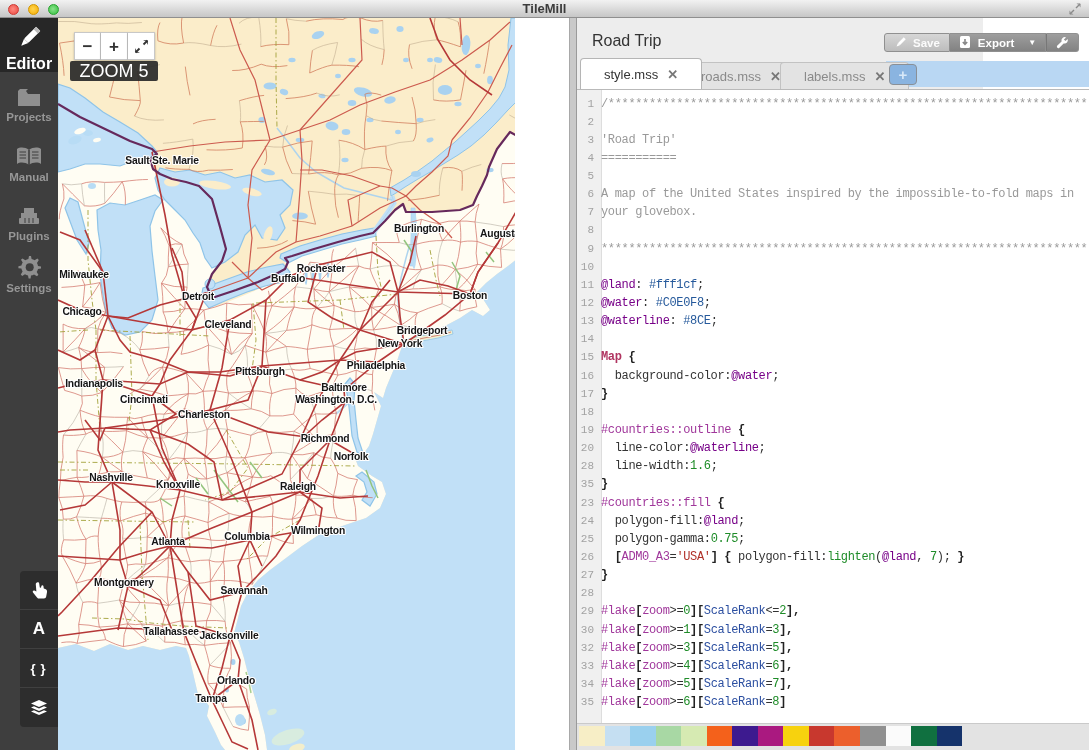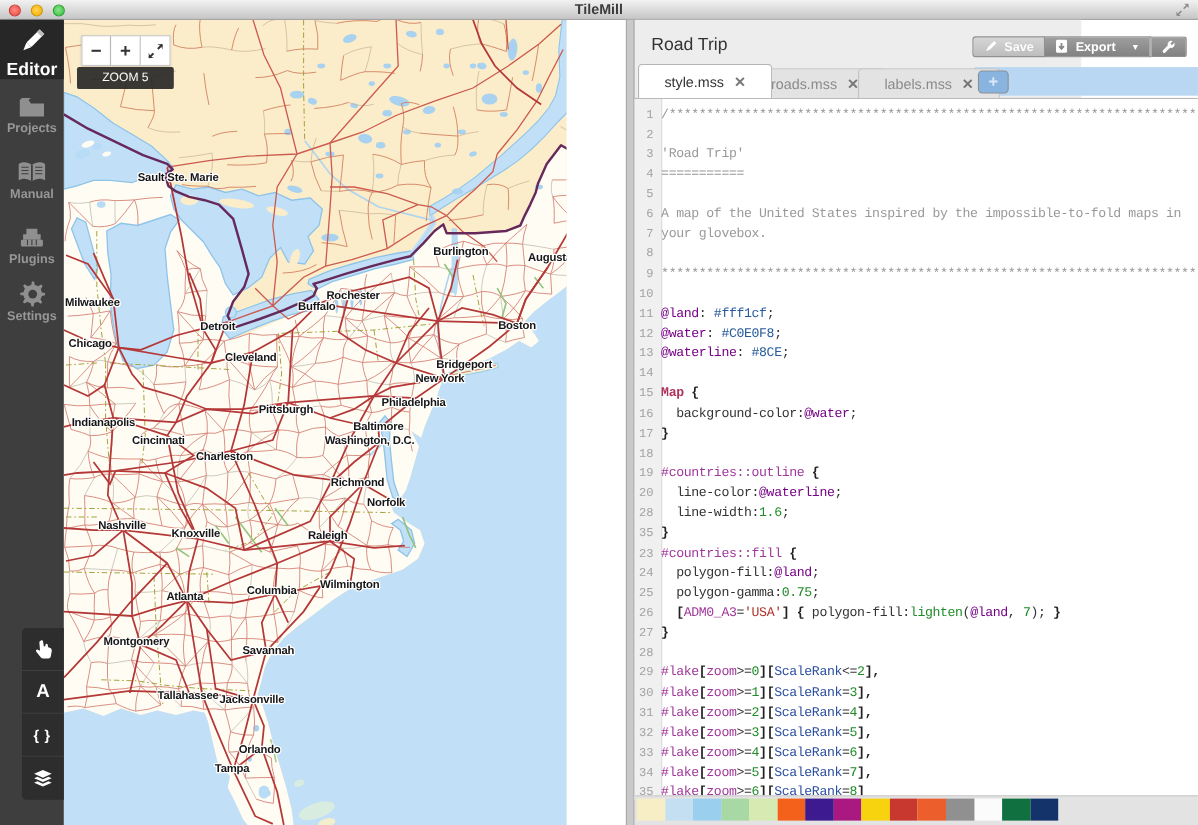--- a/index.html
+++ b/index.html
@@ -31,21 +31,21 @@
 .cl .ln {display:inline-block;width:21px;text-align:right;color:#a2a2a2;font-size:11px;letter-spacing:0;padding-right:4px}
 .cl .ct {padding-left:3px}
 .cl i {font-style:normal}
 i.c {color:#999} i.v {color:#708} i.b {color:#25599b} i.k {color:#b03460;font-weight:bold}
 i.t {color:#a0379b} i.n {color:#1e8c28} i.s {color:#b03028} i.r {color:#2b4ea0}
 i.p {color:#333} i.br {color:#222;font-weight:bold}
 #palette {position:absolute;left:0;top:705px;width:512px;height:27px;background:#e3e3e3;border-top:1px solid #cacaca;display:flex;padding-top:2px;padding-left:2px}
 .sw {width:25.55px;height:20px}
 #zoomctl {position:absolute;left:74px;top:32px;display:flex;z-index:5}
 .zb {width:27px;height:28px;background:#fff;border:1px solid #c8c8c8;color:#333;font-size:17px;text-align:center;line-height:27px;font-weight:bold;box-shadow:0 1px 2px rgba(0,0,0,0.25)}
-#zoomlbl {position:absolute;left:70px;top:61px;width:88px;height:20px;background:rgba(40,40,40,0.92);border-radius:2px;color:#fff;font-size:11px;text-align:center;line-height:20px;z-index:5}
+#zoomlbl {position:absolute;left:70px;top:61px;width:88px;height:20px;background:rgba(40,40,40,0.92);border-radius:2px;color:#fff;font-size:18px;text-align:center;line-height:20px;z-index:5}
 #tools {position:absolute;left:20px;top:553px;width:38px;z-index:6}
 .tool {width:38px;height:39px;background:#2d2d2d;border-bottom:1px solid #404040;color:#fff;display:flex;align-items:center;justify-content:center;font-weight:bold}
 .tool:first-child {border-radius:4px 0 0 0}
 .tool:last-child {border-radius:0 0 0 4px;border-bottom:none}
 </style></head><body>
 <div id="map">
     <svg width="511" height="732" viewBox="58 18 511 732" style="display:block">
 <rect x="58" y="18" width="511" height="732" fill="#fbedca"></rect>
 <polygon points="58.0,105.0 80.0,118.0 105.0,130.0 130.0,142.0 152.0,150.0 157.0,155.0 150.0,160.0 153.0,170.0 160.0,175.0 172.0,180.0 186.0,183.0 199.0,187.0 212.0,200.0 220.0,228.0 226.0,250.0 222.0,262.0 212.0,275.0 207.0,288.0 211.0,300.0 215.0,307.0 240.0,297.0 268.0,285.0 287.0,277.0 289.0,268.0 283.0,260.0 292.0,256.0 315.0,249.0 343.0,241.0 373.0,233.0 385.0,221.0 395.0,210.0 403.0,204.0 406.0,212.0 432.0,212.0 460.0,210.0 473.0,205.0 477.0,196.0 482.0,186.0 487.0,175.0 489.0,167.0 497.0,149.0 510.0,132.0 517.0,136.0 534.0,136.0 544.0,142.0 545.0,152.0 544.0,170.0 548.0,184.0 552.0,194.0 553.0,205.0 546.0,222.0 538.0,235.0 528.0,248.0 518.0,258.0 508.0,266.0 497.0,274.0 486.0,283.0 477.0,292.0 483.0,299.0 490.0,310.0 483.0,316.0 472.0,310.0 460.0,318.0 445.0,326.0 428.0,332.0 412.0,338.0 403.0,344.0 400.0,352.0 396.0,364.0 391.0,376.0 386.0,388.0 383.0,398.0 377.0,394.0 374.0,392.0 381.0,406.0 377.0,420.0 373.0,434.0 369.0,446.0 364.0,453.0 361.0,456.0 355.0,458.0 358.0,466.0 372.0,476.0 382.0,482.0 386.0,494.0 380.0,508.0 366.0,518.0 345.0,525.0 320.0,534.0 302.0,546.0 286.0,558.0 270.0,570.0 258.0,580.0 248.0,592.0 241.0,606.0 237.0,622.0 234.0,633.0 239.0,642.0 244.0,658.0 249.0,678.0 255.0,698.0 260.0,715.0 265.0,735.0 267.0,750.0 225.0,750.0 221.0,745.0 215.0,732.0 207.0,716.0 209.0,706.0 204.0,699.0 200.0,702.0 197.0,690.0 193.0,673.0 189.0,656.0 186.0,648.0 176.0,646.0 160.0,650.0 143.0,646.0 128.0,650.0 110.0,644.0 94.0,651.0 76.0,644.0 58.0,648.0" fill="#fffdf3"></polygon>
 <polygon points="561.0,212.0 570.0,217.0 578.0,222.0 578.0,750.0 267.0,750.0 265.0,735.0 260.0,715.0 255.0,698.0 249.0,678.0 244.0,658.0 239.0,642.0 234.0,633.0 237.0,622.0 241.0,606.0 248.0,592.0 258.0,580.0 270.0,570.0 286.0,558.0 302.0,546.0 320.0,534.0 345.0,525.0 366.0,518.0 380.0,508.0 386.0,494.0 382.0,482.0 372.0,476.0 358.0,466.0 355.0,458.0 361.0,456.0 364.0,453.0 369.0,446.0 373.0,434.0 377.0,420.0 381.0,406.0 374.0,392.0 377.0,394.0 383.0,398.0 386.0,388.0 391.0,376.0 396.0,364.0 400.0,352.0 403.0,344.0 412.0,338.0 428.0,332.0 445.0,326.0 460.0,318.0 472.0,310.0 483.0,316.0 490.0,310.0 483.0,299.0 477.0,292.0 486.0,283.0 497.0,274.0 508.0,266.0 518.0,258.0 528.0,248.0 538.0,235.0 546.0,222.0 553.0,205.0 561.0,212.0" fill="#c1e0f7"></polygon>
@@ -1076,21 +1076,20 @@
 <div class="cl"><span class="ln">28</span><span class="ct"><i class="p">  line-width:</i><i class="n">1.6</i><i class="p">;</i></span></div>
 <div class="cl"><span class="ln">35</span><span class="ct"><i class="br">}</i></span></div>
 <div class="cl"><span class="ln">23</span><span class="ct"><i class="t">#countries::fill </i><i class="br">{</i></span></div>
 <div class="cl"><span class="ln">24</span><span class="ct"><i class="p">  polygon-fill:</i><i class="v">@land</i><i class="p">;</i></span></div>
 <div class="cl"><span class="ln">25</span><span class="ct"><i class="p">  polygon-gamma:</i><i class="n">0.75</i><i class="p">;</i></span></div>
 <div class="cl"><span class="ln">26</span><span class="ct"><i class="br">  [</i><i class="t">ADM0_A3</i><i class="p">=</i><i class="s">'USA'</i><i class="br">] </i><i class="br">{ </i><i class="p">polygon-fill:</i><i class="n">lighten</i><i class="p">(</i><i class="v">@land</i><i class="p">, </i><i class="n">7</i><i class="p">); </i><i class="br">}</i></span></div>
 <div class="cl"><span class="ln">27</span><span class="ct"><i class="br">}</i></span></div>
 <div class="cl"><span class="ln">28</span><span class="ct"></span></div>
 <div class="cl"><span class="ln">29</span><span class="ct"><i class="t">#lake</i><i class="br">[</i><i class="t">zoom</i><i class="p">&gt;=</i><i class="n">0</i><i class="br">][</i><i class="r">ScaleRank</i><i class="p">&lt;=</i><i class="n">2</i><i class="br">],</i></span></div>
 <div class="cl"><span class="ln">30</span><span class="ct"><i class="t">#lake</i><i class="br">[</i><i class="t">zoom</i><i class="p">&gt;=</i><i class="n">1</i><i class="br">][</i><i class="r">ScaleRank</i><i class="p">=</i><i class="n">3</i><i class="br">],</i></span></div>
-<div class="cl"><span class="ln">31</span><span class="ct"><i class="t">#lake</i><i class="br">[</i><i class="t">zoom</i><i class="p">&gt;=</i><i class="n">2</i><i class="br">][</i><i class="r">ScaleRank</i><i class="p">=</i><i class="n">4</i><i class="br">],</i></span></div>
 <div class="cl"><span class="ln">32</span><span class="ct"><i class="t">#lake</i><i class="br">[</i><i class="t">zoom</i><i class="p">&gt;=</i><i class="n">3</i><i class="br">][</i><i class="r">ScaleRank</i><i class="p">=</i><i class="n">5</i><i class="br">],</i></span></div>
 <div class="cl"><span class="ln">33</span><span class="ct"><i class="t">#lake</i><i class="br">[</i><i class="t">zoom</i><i class="p">&gt;=</i><i class="n">4</i><i class="br">][</i><i class="r">ScaleRank</i><i class="p">=</i><i class="n">6</i><i class="br">],</i></span></div>
 <div class="cl"><span class="ln">34</span><span class="ct"><i class="t">#lake</i><i class="br">[</i><i class="t">zoom</i><i class="p">&gt;=</i><i class="n">5</i><i class="br">][</i><i class="r">ScaleRank</i><i class="p">=</i><i class="n">7</i><i class="br">],</i></span></div>
 <div class="cl"><span class="ln">35</span><span class="ct"><i class="t">#lake</i><i class="br">[</i><i class="t">zoom</i><i class="p">&gt;=</i><i class="n">6</i><i class="br">][</i><i class="r">ScaleRank</i><i class="p">=</i><i class="n">8</i><i class="br">]</i></span></div>
 </div>
 </div>
 <div id="palette">
       <div class="sw" style="background:#f7eec6"></div>
       <div class="sw" style="background:#c5dff2"></div>
       <div class="sw" style="background:#9ad0ee"></div>

